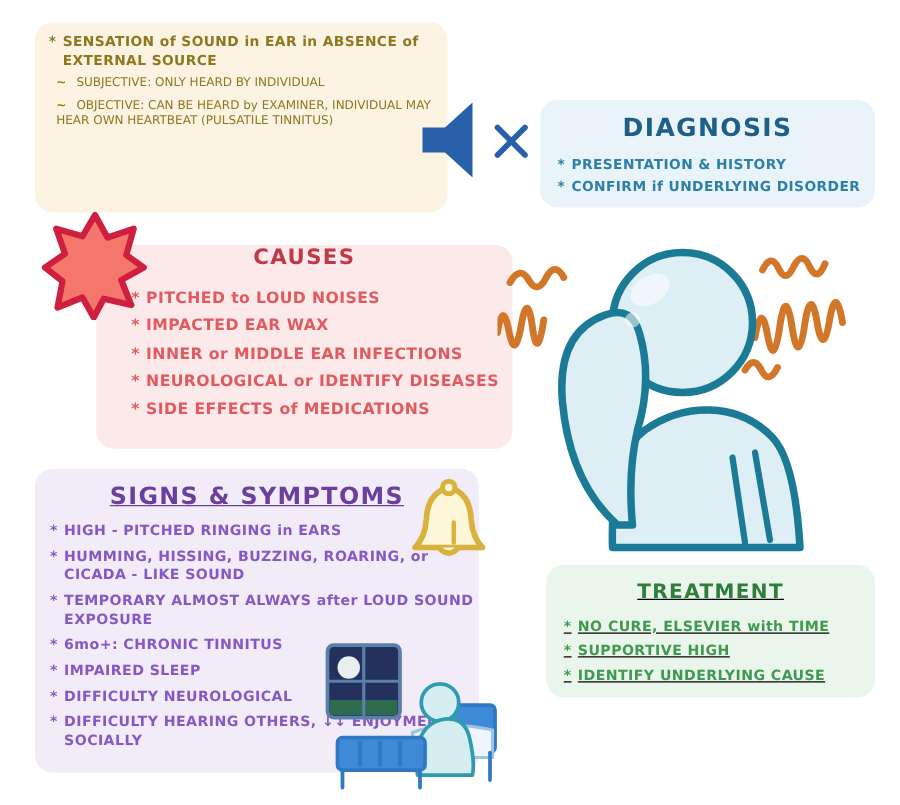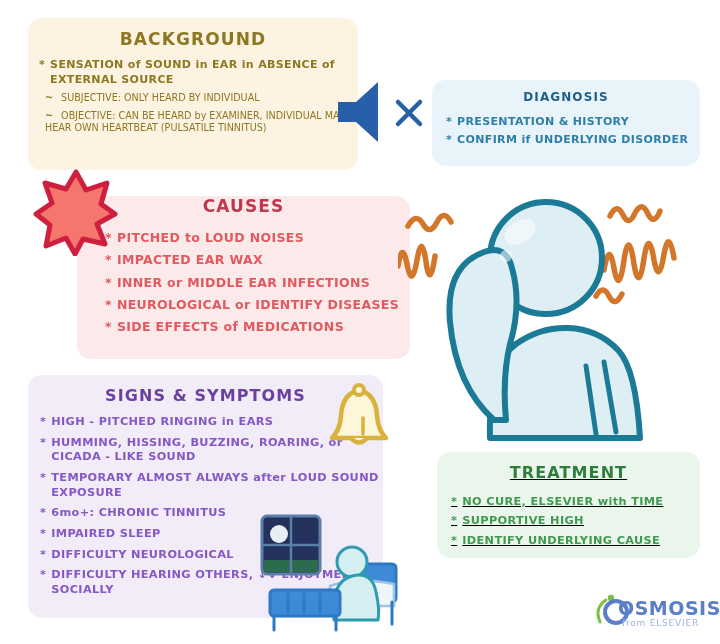--- a/index.html
+++ b/index.html
@@ -58,21 +58,21 @@
   #background-panel .bullets > li { margin-bottom: 4px; }
   .sub-list { list-style: none; margin: 5px 0 0 17px; font-size: 9.6px; }
   .sub-list li { margin-bottom: 5px; line-height: 1.3; }
 
   
   #diagnosis-panel {
     left: 432px; top: 80px; width: 268px; height: 86px;
     background: #e9f4fa;
   }
   #diagnosis-panel .panel-title {
-    color: #1f5f87; font-size: 12px; margin-top: 10px;
+    color: #1f5f87; font-size: 20px; margin-top: 10px;
   }
   #diagnosis-panel .bullets {
     margin: 9px 0 0 14px; color: #2e7fa8; font-size: 11px; line-height: 1.62;
   }
 
   
   #causes-panel {
     left: 77px; top: 196px; width: 333px; height: 163px;
     background: #fce9ea;
   }
@@ -82,21 +82,21 @@
   #causes-panel .bullets {
     margin: 11px 0 0 28px; color: #e05a5f; font-size: 12.5px; line-height: 1.78;
   }
 
   
   #signs-panel {
     left: 28px; top: 375px; width: 355px; height: 243px;
     background: #f2ecf8;
   }
   #signs-panel .panel-title {
-    color: #6b3fa0; font-size: 16px; margin-top: 11px;
+    color: #6b3fa0; font-size: 19px; margin-top: 11px; text-decoration: underline;
   }
   #signs-panel .bullets {
     margin: 10px 0 0 12px; color: #8658c4; font-size: 11.3px; line-height: 1.3;
   }
   #signs-panel .bullets > li { margin-bottom: 6px; }
 
   
   #treatment-panel {
     left: 437px; top: 452px; width: 263px; height: 106px;
     background: #eaf5ec;
@@ -129,21 +129,20 @@
     left: 30px; top: 26px;
     font-size: 9px; color: #9fb4d8; letter-spacing: .8px;
   }
 </style>
 </head>
 <body>
 
 <div id="stage">
 
   <div class="panel" id="background-panel">
-    <div class="panel-title">BACKGROUND</div>
     <ul class="bullets">
       <li>
         <span class="bul">*</span>
         <span class="btxt">SENSATION of SOUND in EAR in ABSENCE of EXTERNAL SOURCE</span>
       </li>
     </ul>
     <ul class="sub-list" style="color:#8d7821;">
       <li>
         <span class="bul">~</span>
         <span>SUBJECTIVE: ONLY HEARD BY INDIVIDUAL</span>
@@ -332,23 +331,14 @@
         <line x1="32" y1="82" x2="32" y2="100"></line>
         <line x1="48" y1="82" x2="48" y2="100"></line>
         <line x1="64" y1="82" x2="64" y2="100"></line>
         <line x1="18" y1="104" x2="18" y2="118"></line>
         <line x1="80" y1="104" x2="80" y2="118"></line>
         <line x1="136" y1="90" x2="136" y2="112"></line>
       </g>
     </svg>
   </div>
 
-  <div class="art" id="osmosis-logo">
-    <svg width="120" height="44" viewBox="0 0 120 44">
-      <path d="M8 30 q-6 -14 6 -22" stroke="#7ac143" stroke-width="3" fill="none" stroke-linecap="round"></path>
-      <circle cx="19" cy="6" r="3.2" fill="#7ac143"></circle>
-      <circle cx="24" cy="20" r="11" fill="none" stroke="#5b7fc7" stroke-width="4"></circle>
-    </svg>
-    <div class="logo-text">OSMOSIS</div>
-    <div class="logo-sub">from ELSEVIER</div>
-  </div>
 
 </div>
 
 </body></html>

